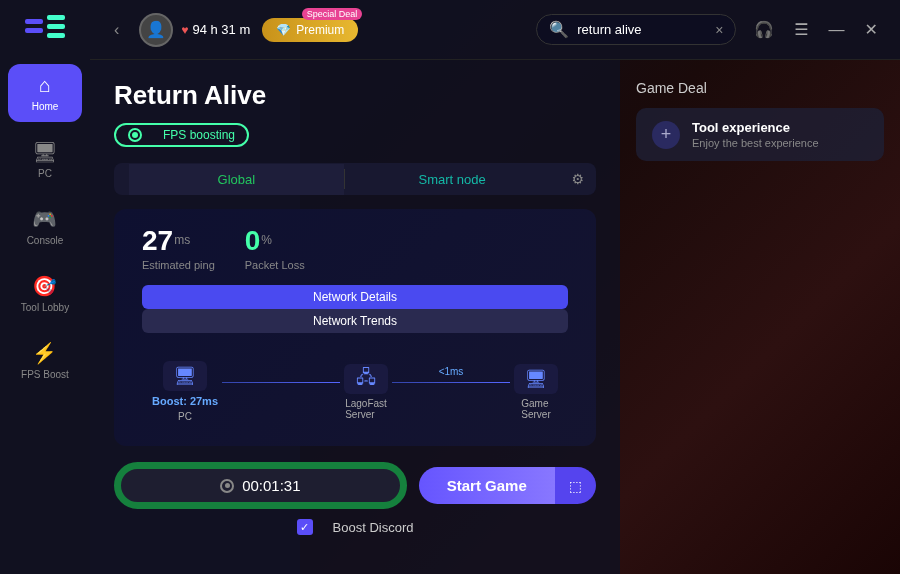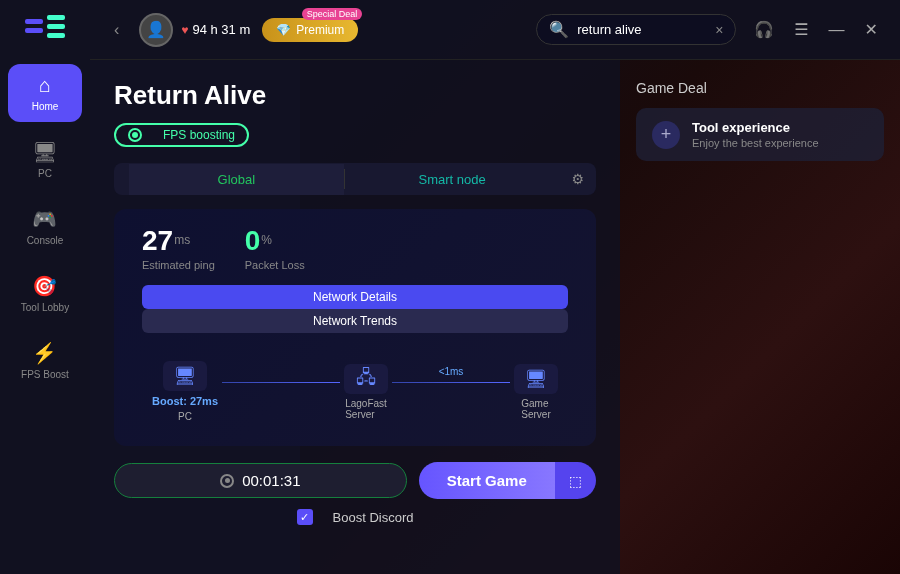--- a/index.html
+++ b/index.html
@@ -433,21 +433,21 @@
       align-items: center;
       gap: 12px;
       margin-top: 4px;
     }
 
     .timer-display {
       display: flex;
       align-items: center;
       gap: 8px;
       background: #1e1e30;
-      border: 1px solid #15803d;
+      border: 7px solid #15803d;
       border-radius: 24px;
       padding: 8px 20px;
       font-size: 15px;
       color: #fff;
       flex: 1;
       justify-content: center;
     }
 
     .timer-dot {
       width: 14px;

